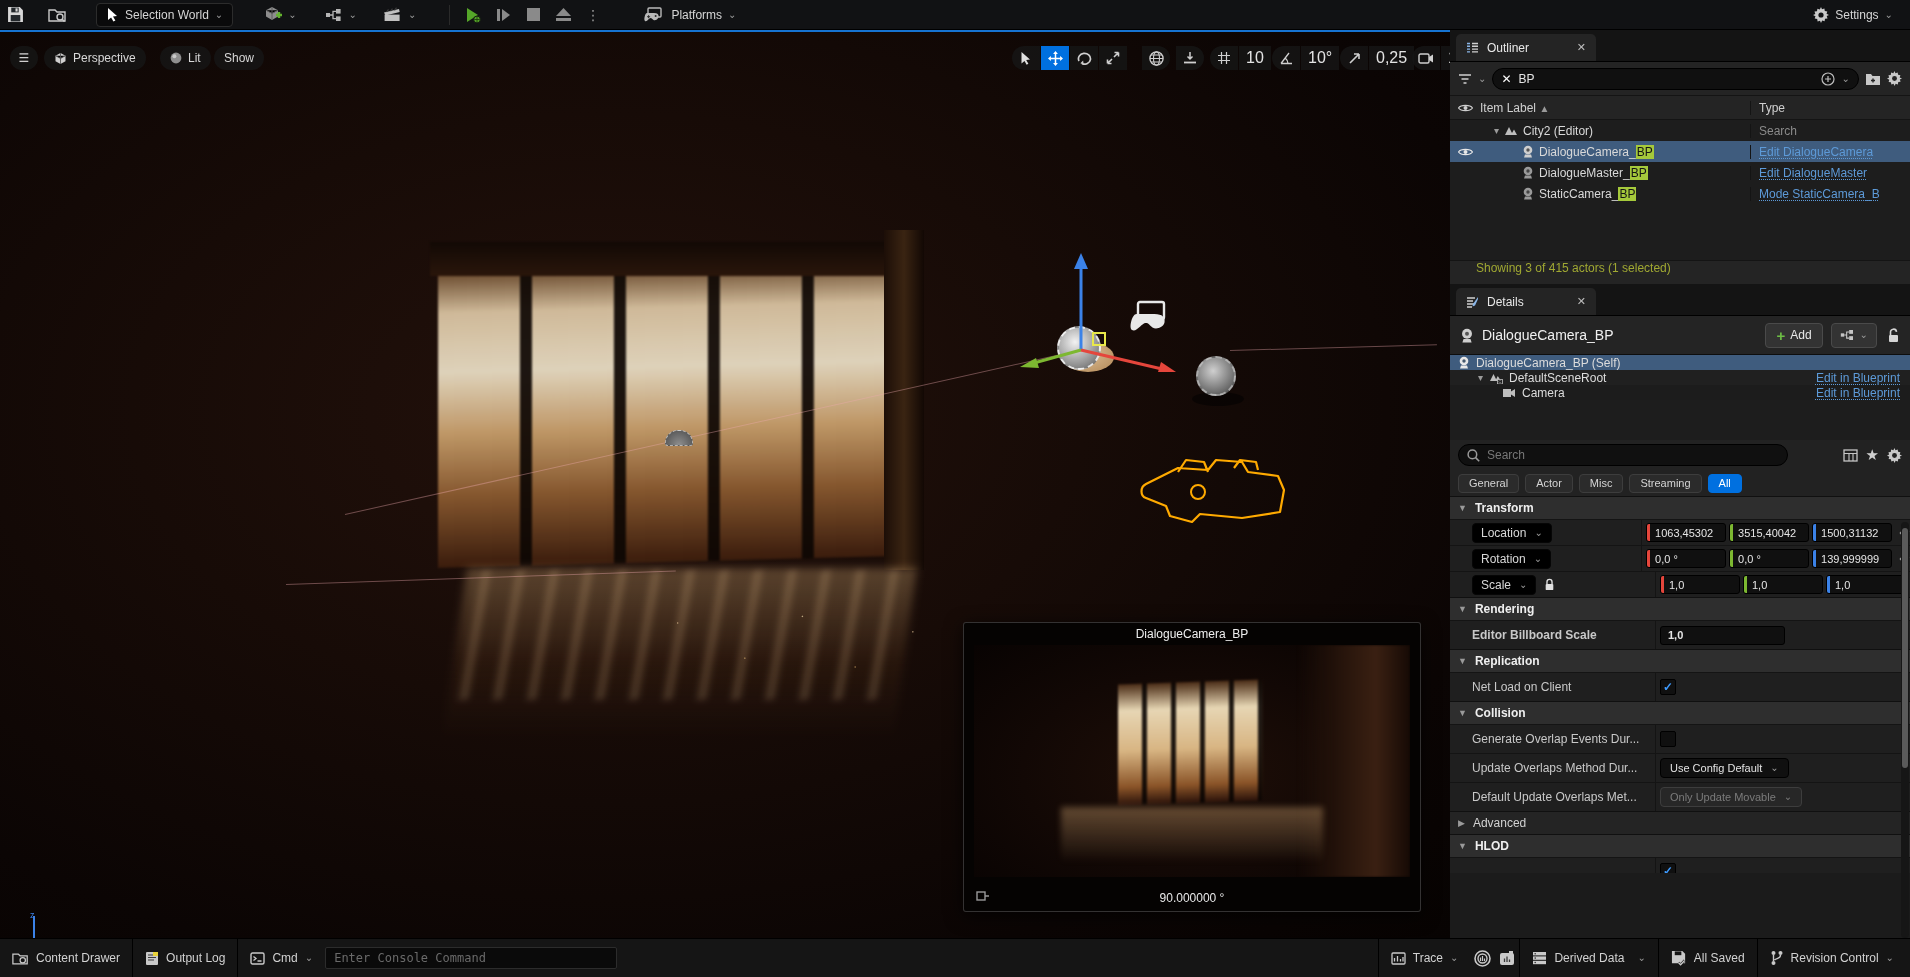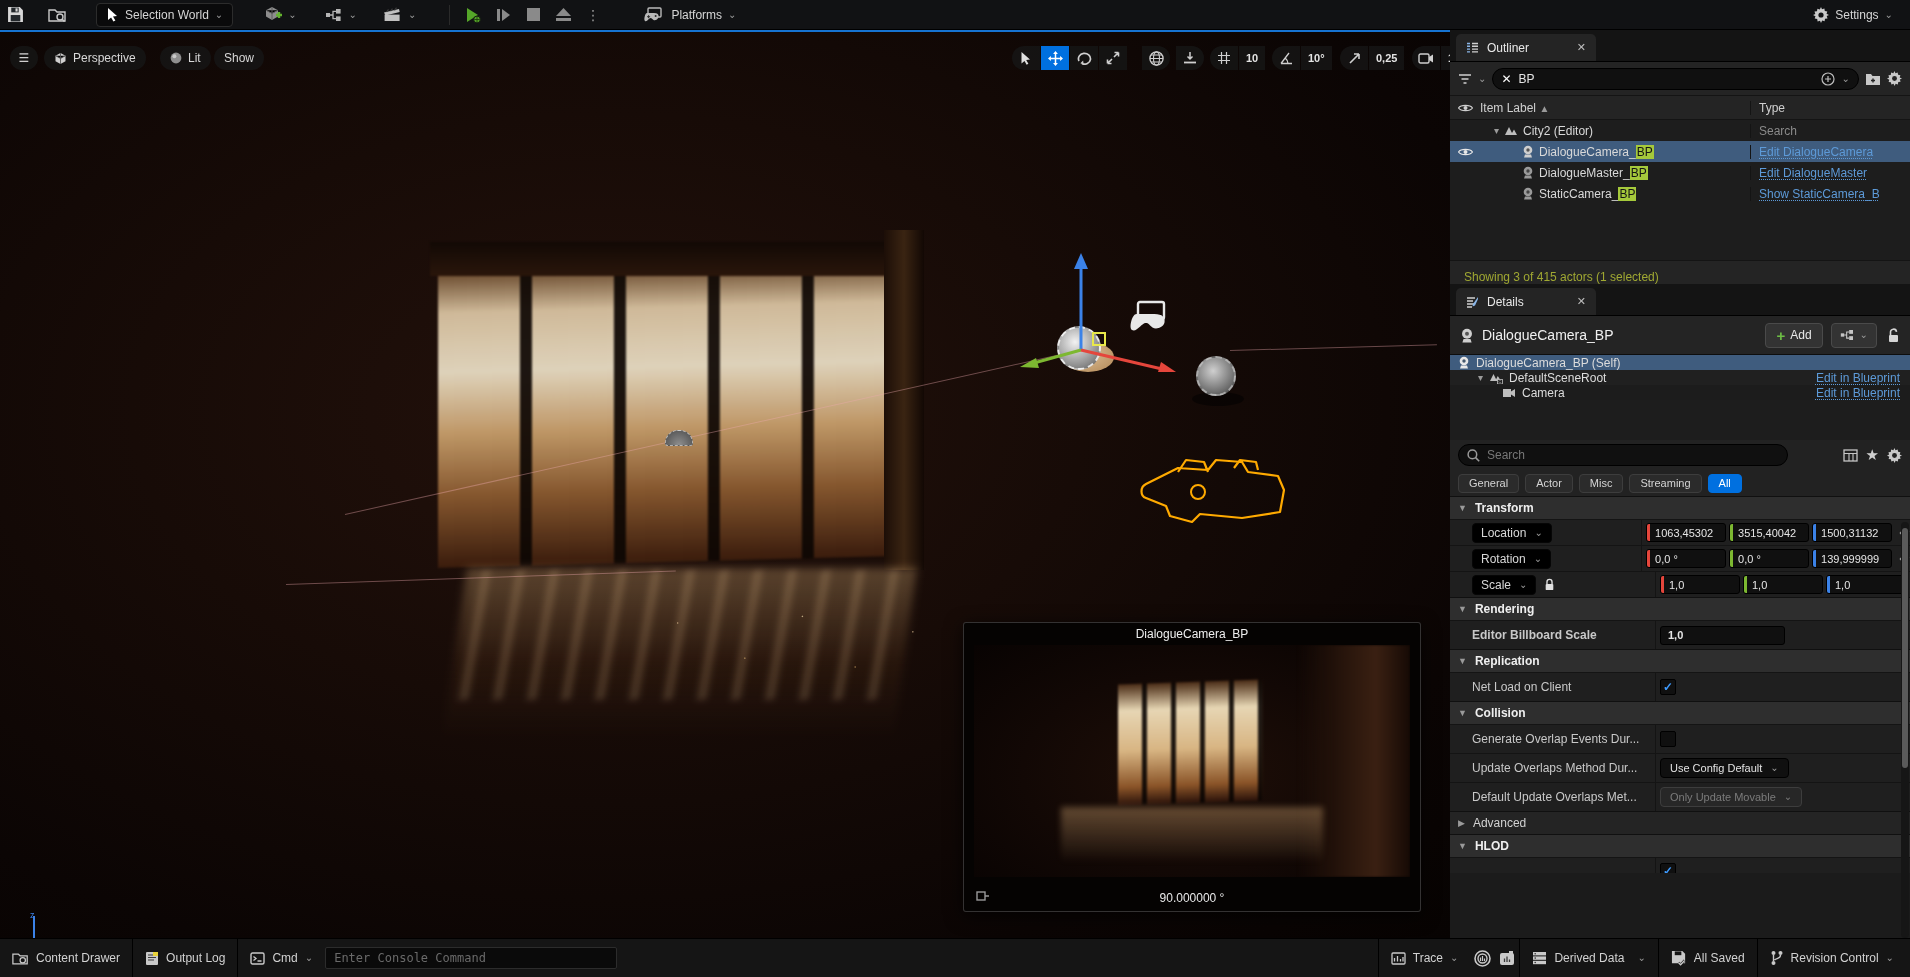--- a/index.html
+++ b/index.html
@@ -28,21 +28,21 @@
     overflow:hidden; }
   #viewport-focus-line { position:absolute; left:0; top:0; width:100%; height:2px; background:#1673d1; }
 
   .vp-pill { position:absolute; height:24px; background:rgba(22,22,22,.82); border-radius:12px;
     display:flex; align-items:center; gap:6px; padding:0 10px; color:#d8d8d8; }
   .vp-sq { width:28px; height:24px; background:rgba(22,22,22,.82); display:flex; align-items:center; justify-content:center; color:#cfcfcf; }
   .vp-sq.first { border-radius:12px 0 0 12px; }
   .vp-sq.last  { border-radius:0 12px 12px 0; }
   .vp-sq.active { background:#0070e0; color:#fff; }
   .vp-group { position:absolute; display:flex; gap:1px; }
-  .vp-num { font-size:11px; color:#e3e3e3; padding:0 7px; height:24px; background:rgba(22,22,22,.82); display:flex; align-items:center;font-weight:bold; }
+  .vp-num { font-size:16px; color:#e3e3e3; padding:0 7px; height:24px; background:rgba(22,22,22,.82); display:flex; align-items:center; }
 
   
   .win-wall { position:absolute; left:438px; top:236px; width:452px; height:296px;
     background:linear-gradient(180deg,#6b4a2c 0%, #d9c3a1 14%, #e9ddc4 34%, #c79e6b 55%, #8a5a30 76%, #3c1d0d 100%);
     filter:blur(1.2px); transform:skewY(-1.5deg); opacity:.95; }
   .win-frames { position:absolute; inset:0;
     background:repeating-linear-gradient(90deg, transparent 0 82px, rgba(12,6,3,.92) 82px 94px); }
   .win-top { position:absolute; left:430px; top:212px; width:470px; height:34px; background:linear-gradient(180deg,#120905,#2a160b); filter:blur(1px); }
   .pillar { position:absolute; left:884px; top:200px; width:40px; height:340px;
     background:linear-gradient(90deg,#1c0e07,#3a2412 50%,#120804); filter:blur(.5px); }
@@ -116,21 +116,21 @@
   .col-type { width:160px; border-left:1px solid #141414; padding-left:8px; }
   .ol-rows { background:#1d1d1d; }
   .ol-row { height:21px; display:flex; align-items:center; color:#d9d9d9; }
   .ol-row .gutter { width:30px; display:flex; justify-content:center; color:#cfcfcf; }
   .ol-row.sel { background:#3f5c7e; }
   .ol-row .name { display:flex; align-items:center; gap:5px; flex:1; overflow:hidden; white-space:nowrap; }
   .bp-chip { background:#a5c93b; color:#151515; padding:0 1px; font-size:12px; }
   .type-cell { width:160px; border-left:1px solid #141414; padding-left:8px; overflow:hidden; white-space:nowrap; }
   .link { color:#5d9ad8; text-decoration:underline; text-decoration-style:dotted; text-underline-offset:2px; }
   .dim { color:#8a8a8a; }
-  .ol-status { height:24px; background:#242424; border-top:1px solid #141414; display:flex; align-items:flex-end; padding:0 14px;
+  .ol-status { height:24px; background:#242424; border-top:1px solid #141414; display:flex; align-items:flex-start; padding:0 26px;
     color:#a0a832; }
 
   
   .dt-header { height:38px; background:#242424; display:flex; align-items:center; gap:8px; padding:0 10px; }
   .dt-name { font-size:14px; color:#f0f0f0; flex:1; overflow:hidden; white-space:nowrap; }
   .btn { height:25px; background:#333; border:1px solid #4a4a4a; border-radius:4px; display:flex; align-items:center; gap:5px; padding:0 10px; color:#e8e8e8; }
   .btn .plus { color:#6dbd45; font-size:15px; font-weight:bold; line-height:1; }
   .comp-tree { background:#191919; border-top:1px solid #0d0d0d; }
   .comp-row { height:15px; display:flex; align-items:center; padding-right:10px; color:#dcdcdc; }
   .comp-row.sel { background:#3f5c7e; }
@@ -554,21 +554,21 @@
         <span class="name" style="padding-left:42px;">
           <span class="ghost-ic">
             <svg width="12" height="13" viewBox="0 0 12 13">
                 <circle cx="6" cy="5" r="4.3" fill="#9a9a9a"></circle>
                 <circle cx="6" cy="5" r="1.7" fill="#444"></circle>
                 <path d="M3 9.5h6l1 3H2z" fill="#9a9a9a"></path>
               </svg>
           </span>
           <span><span>StaticCamera_</span><span class="bp-chip">BP</span></span>
         </span>
-        <span class="type-cell"><span class="link">Show StaticCamera_B</span></span>
+        <span class="type-cell"><span class="link">Mode StaticCamera_B</span></span>
       </div>
     </div>
 
     <div class="ol-status">
       <span>Showing 3 of 415 actors (1 selected)</span>
     </div>
 
     <div class="tabwell">
       <div class="tab">
         <span class="ghost-ic">

